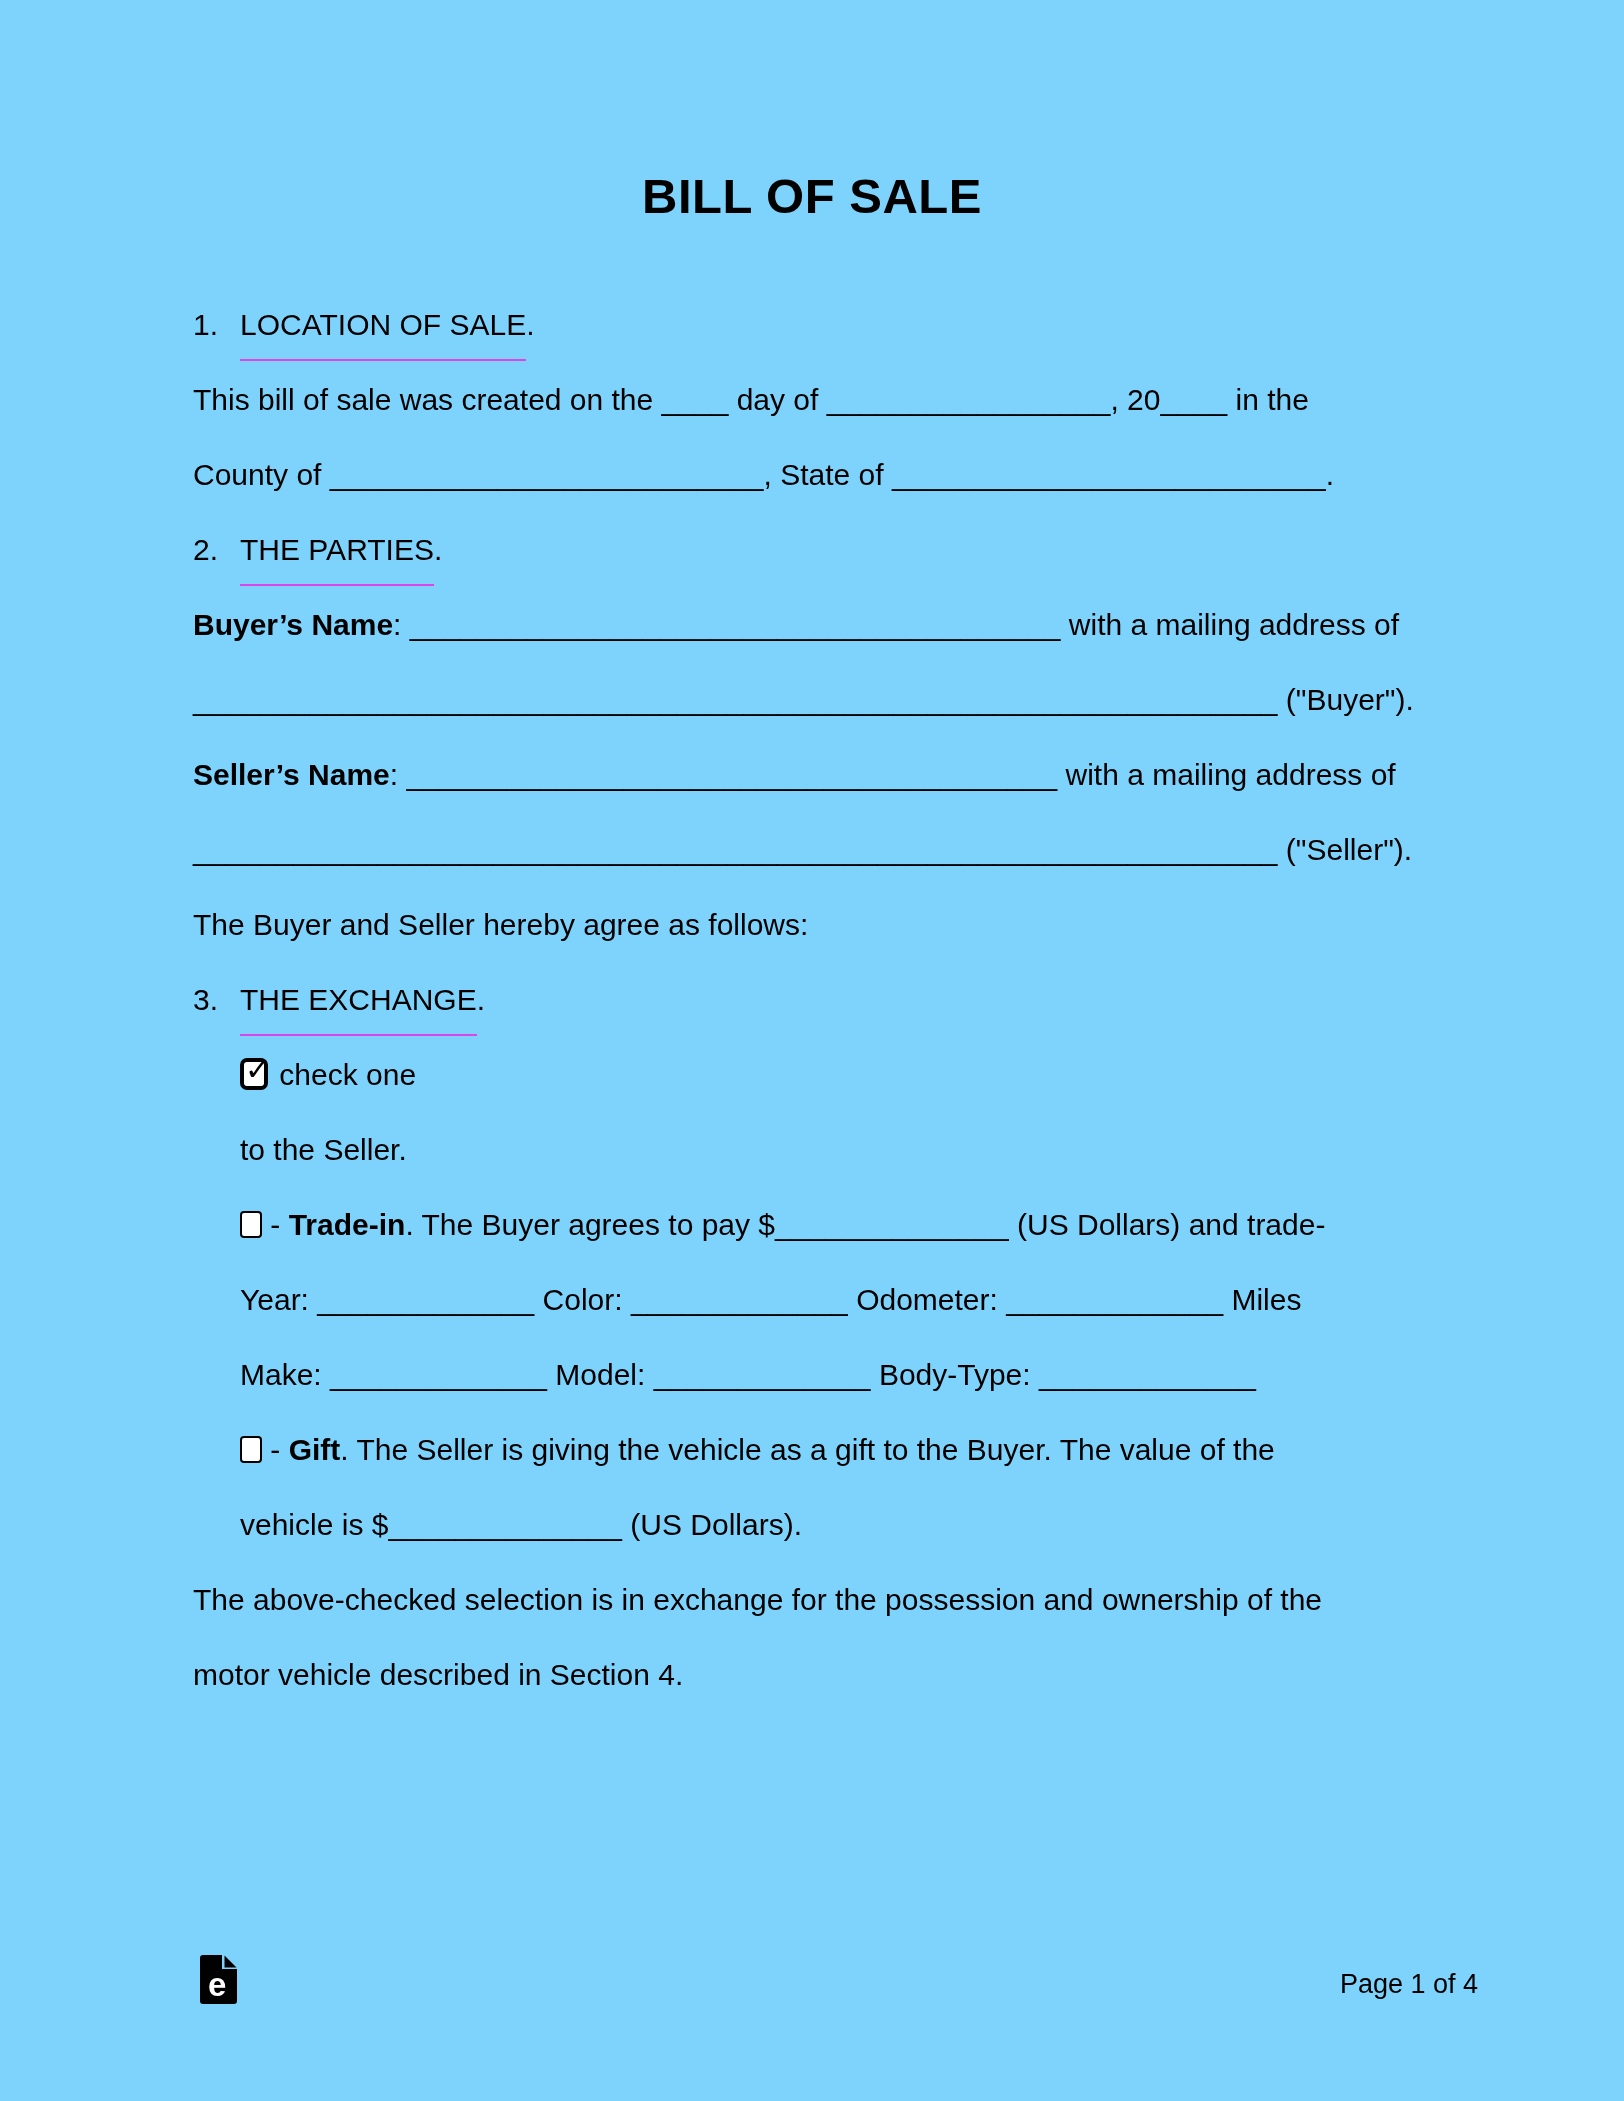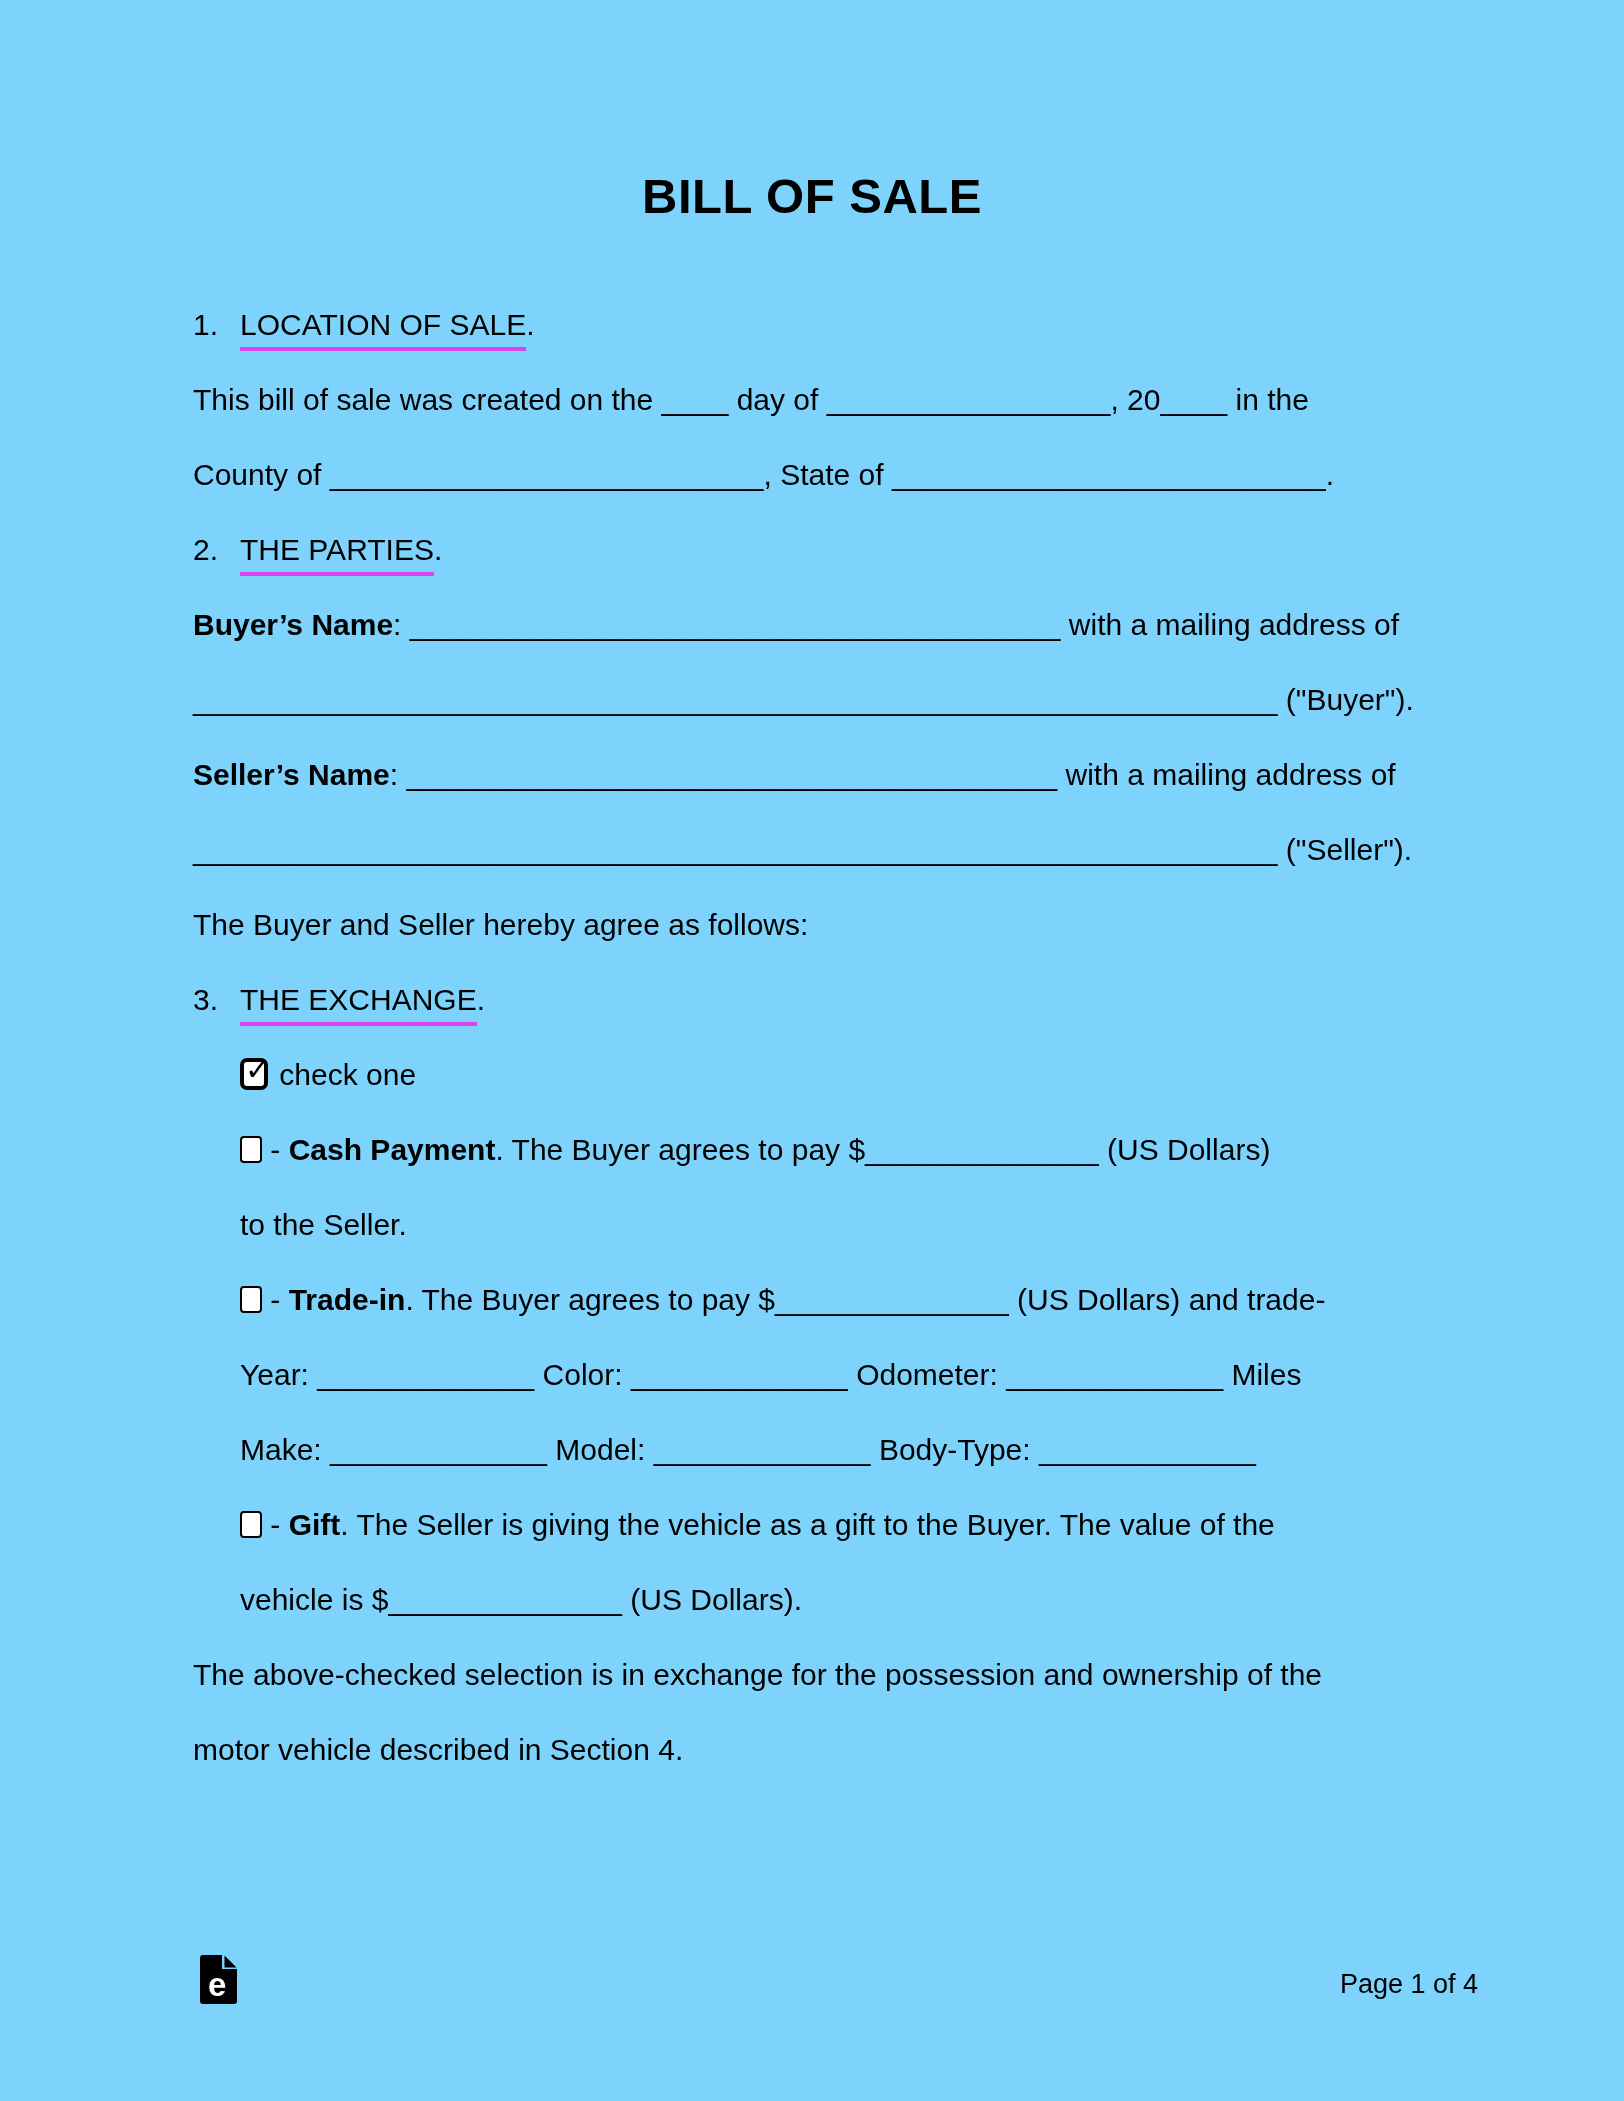--- a/index.html
+++ b/index.html
@@ -30,21 +30,21 @@
     width: 1431px;
   }
   .line {
     height: 75px;
     line-height: 75px;
     font-size: 30px;
     white-space: pre;
   }
   .line.indent { padding-left: 47px; }
   .b { font-weight: bold; }
-  .u { border-bottom: 4px solid #d946ef; padding-bottom: 6px; }
+  .u { border-bottom: 2px solid #d946ef; padding-bottom: 18px; }
   .num { display: inline-block; width: 47px; }
   .checkbox {
     display: inline-block;
     box-sizing: border-box;
     position: relative;
     background: #fff;
   }
   .checkbox.checked {
     width: 28px;
     height: 32px;
@@ -95,21 +95,20 @@
       <div class="line"><span>This bill of sale was created on the </span><span>____</span><span> day of </span><span>_________________</span><span>, 20</span><span>____</span><span> in the</span></div>
       <div class="line"><span>County of </span><span>__________________________</span><span>, State of </span><span>__________________________</span><span>.</span></div>
       <div class="line"><span class="num">2.</span><span class="u">THE PARTIES</span><span>.</span></div>
       <div class="line"><span class="b">Buyer’s Name</span><span>: </span><span>_______________________________________</span><span> with a mailing address of</span></div>
       <div class="line"><span>_________________________________________________________________</span><span> ("Buyer").</span></div>
       <div class="line"><span class="b">Seller’s Name</span><span>: </span><span>_______________________________________</span><span> with a mailing address of</span></div>
       <div class="line"><span>_________________________________________________________________</span><span> ("Seller").</span></div>
       <div class="line"><span>The Buyer and Seller hereby agree as follows:</span></div>
       <div class="line"><span class="num">3.</span><span class="u">THE EXCHANGE</span><span>.</span></div>
       <div class="line indent"><span class="checkbox checked"><span class="checkmark">✓</span></span><span> check one</span></div>
-      <div class="line indent"><span class="checkbox empty"></span><span> - </span><span class="b">Cash Payment</span><span>. The Buyer agrees to pay $</span><span>______________</span><span> (US Dollars)</span></div>
       <div class="line indent"><span>to the Seller.</span></div>
       <div class="line indent"><span class="checkbox empty"></span><span> - </span><span class="b">Trade-in</span><span>. The Buyer agrees to pay $</span><span>______________</span><span> (US Dollars) and trade-</span></div>
       <div class="line indent"><span>Year: </span><span>_____________</span><span> Color: </span><span>_____________</span><span> Odometer: </span><span>_____________</span><span> Miles</span></div>
       <div class="line indent"><span>Make: </span><span>_____________</span><span> Model: </span><span>_____________</span><span> Body-Type: </span><span>_____________</span></div>
       <div class="line indent"><span class="checkbox empty"></span><span> - </span><span class="b">Gift</span><span>. The Seller is giving the vehicle as a gift to the Buyer. The value of the</span></div>
       <div class="line indent"><span>vehicle is $</span><span>______________</span><span> (US Dollars).</span></div>
       <div class="line"><span>The above-checked selection is in exchange for the possession and ownership of the</span></div>
       <div class="line"><span>motor vehicle described in Section 4.</span></div>
     </div>
 

